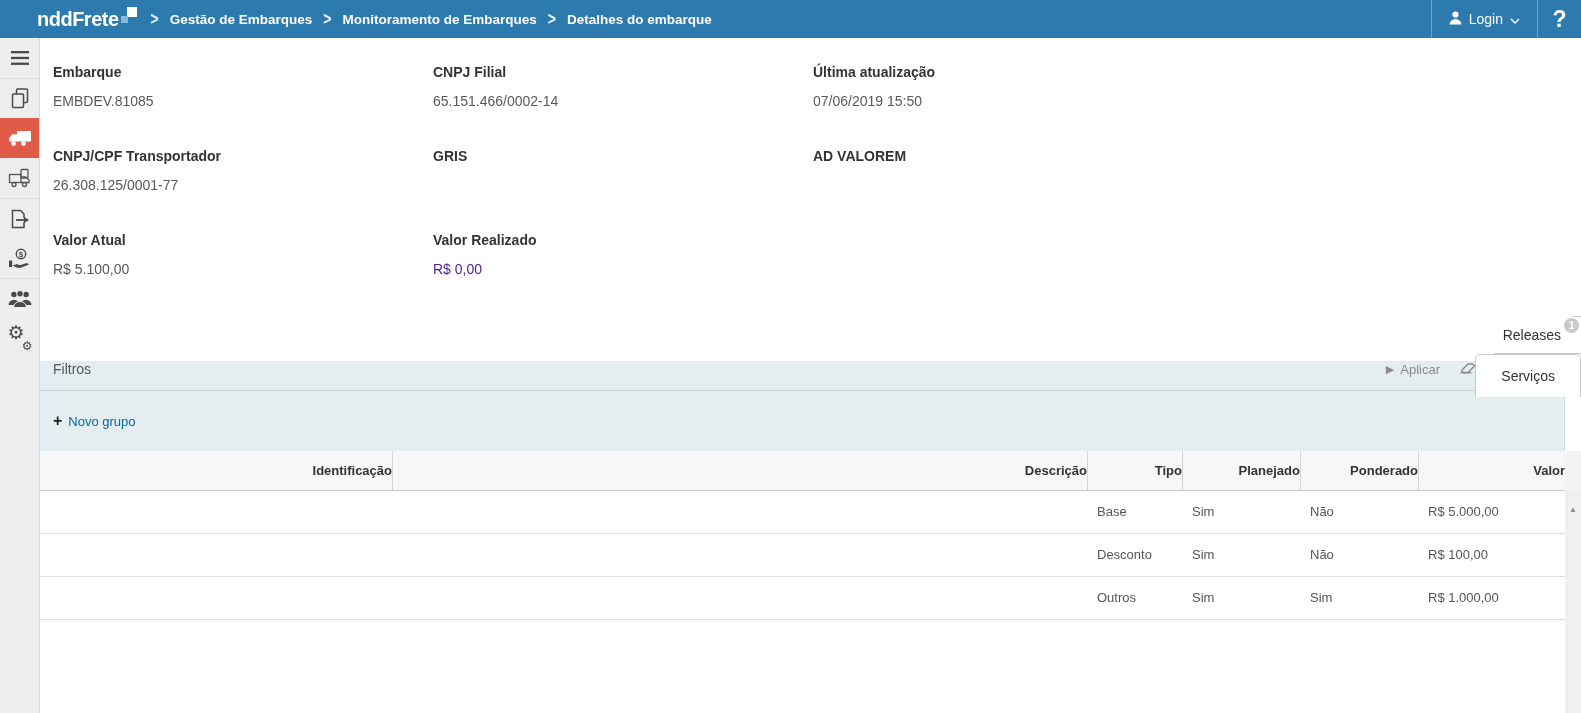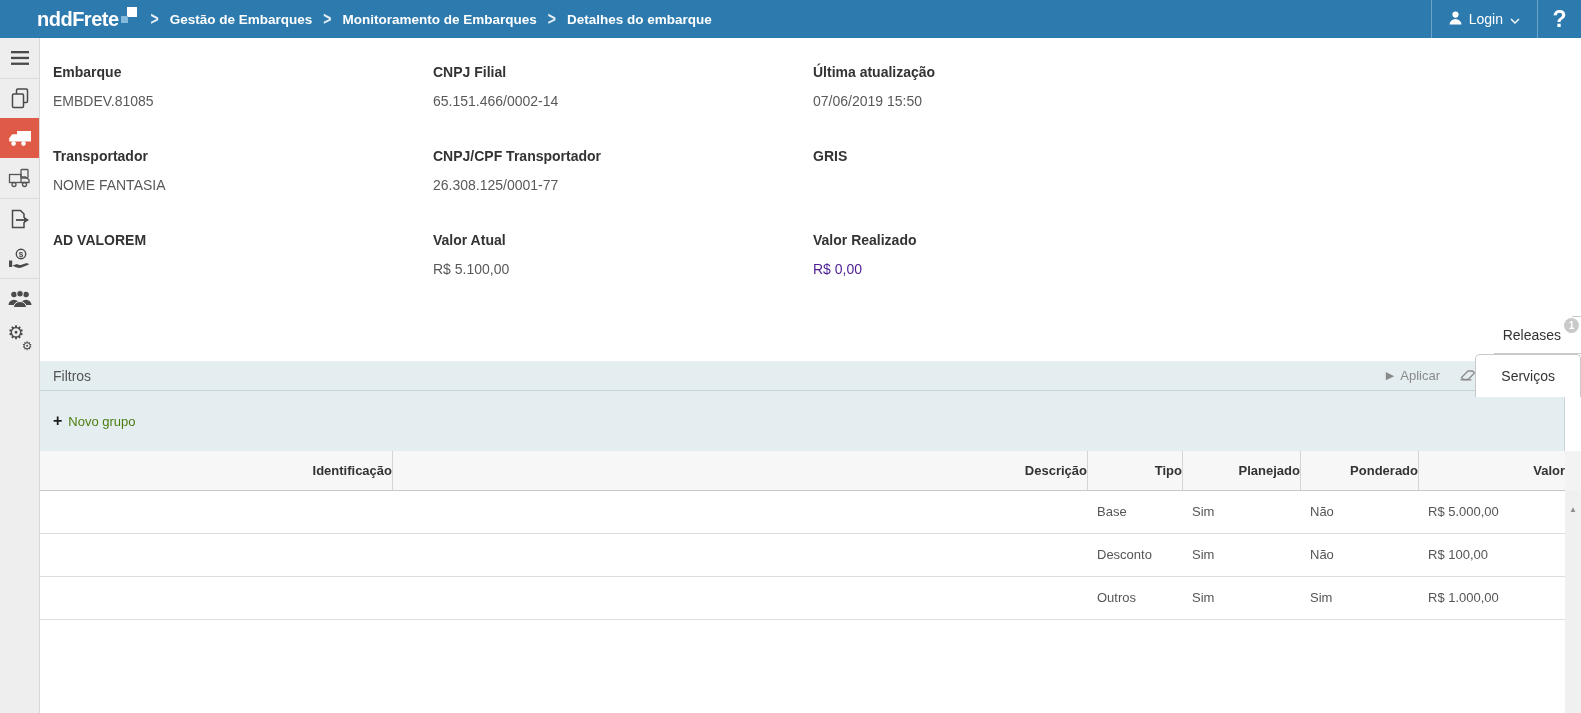--- a/index.html
+++ b/index.html
@@ -75,30 +75,30 @@
     position: absolute; top: 1px; right: 2px; width: 15px; height: 15px; border-radius: 50%;
     background: #c9c9c9; color: #fff; font-size: 10px; line-height: 15px; text-align: center; font-weight: 700;
   }
 
   
   .lower { flex: 1; display: flex; }
   .lower-main { width: 1525px; display: flex; flex-direction: column; }
 
   .filter-panel { background: #e4eef1; border-right: 1px solid #ccd6d9; }
   .filter-header {
-    height: 30px; display: flex; align-items: center; padding: 0 13px;
+    height: 30px; display: flex; align-items: flex-start; padding: 0 13px;
     border-bottom: 1px solid #c8d3d7; font-size: 14px; color: #555;
   }
   .filter-actions { margin-left: auto; display: flex; align-items: center; gap: 20px; }
   .filter-btn { display: flex; align-items: center; gap: 6px; color: #8a8a8a; font-size: 13px; cursor: pointer; }
   .play-icon { font-size: 11px; color: #8a8a8a; }
   .filter-body { height: 60px; display: flex; align-items: center; padding-left: 13px; }
   .newgroup-btn { display: flex; align-items: center; gap: 6px; cursor: pointer; }
   .plus-icon { font-size: 16px; font-weight: 700; color: #1a1a1a; line-height: 14px; }
-  .newgroup-label { font-size: 13px; color: #4d7c0f; }
+  .newgroup-label { font-size: 13px; color: #0369a1; }
 
   .grid-header {
     height: 40px; display: grid; grid-template-columns: 352px 695px 95px 118px 118px 1fr;
     background: #f7f7f7; border-bottom: 1px solid #c9c9c9;
   }
   .gh-cell {
     font-size: 13px; font-weight: 700; color: #333; line-height: 39px; padding-left: 10px;
     border-left: 1px solid #d4d4d4; overflow: hidden; white-space: nowrap; cursor: pointer; text-align: right;
   }
   .gh-cell:first-child { border-left: none; }
@@ -243,24 +243,20 @@
         <div class="flabel">Embarque</div>
         <div class="fvalue">EMBDEV.81085</div>
       </div>
       <div class="field">
         <div class="flabel">CNPJ Filial</div>
         <div class="fvalue">65.151.466/0002-14</div>
       </div>
       <div class="field">
         <div class="flabel">Última atualização</div>
         <div class="fvalue">07/06/2019 15:50</div>
-      </div>
-      <div class="field">
-        <div class="flabel">Transportador</div>
-        <div class="fvalue">NOME FANTASIA</div>
       </div>
       <div class="field">
         <div class="flabel">CNPJ/CPF Transportador</div>
         <div class="fvalue">26.308.125/0001-77</div>
       </div>
       <div class="field">
         <div class="flabel">GRIS</div>
         <div class="fvalue"></div>
       </div>
       <div class="field">

